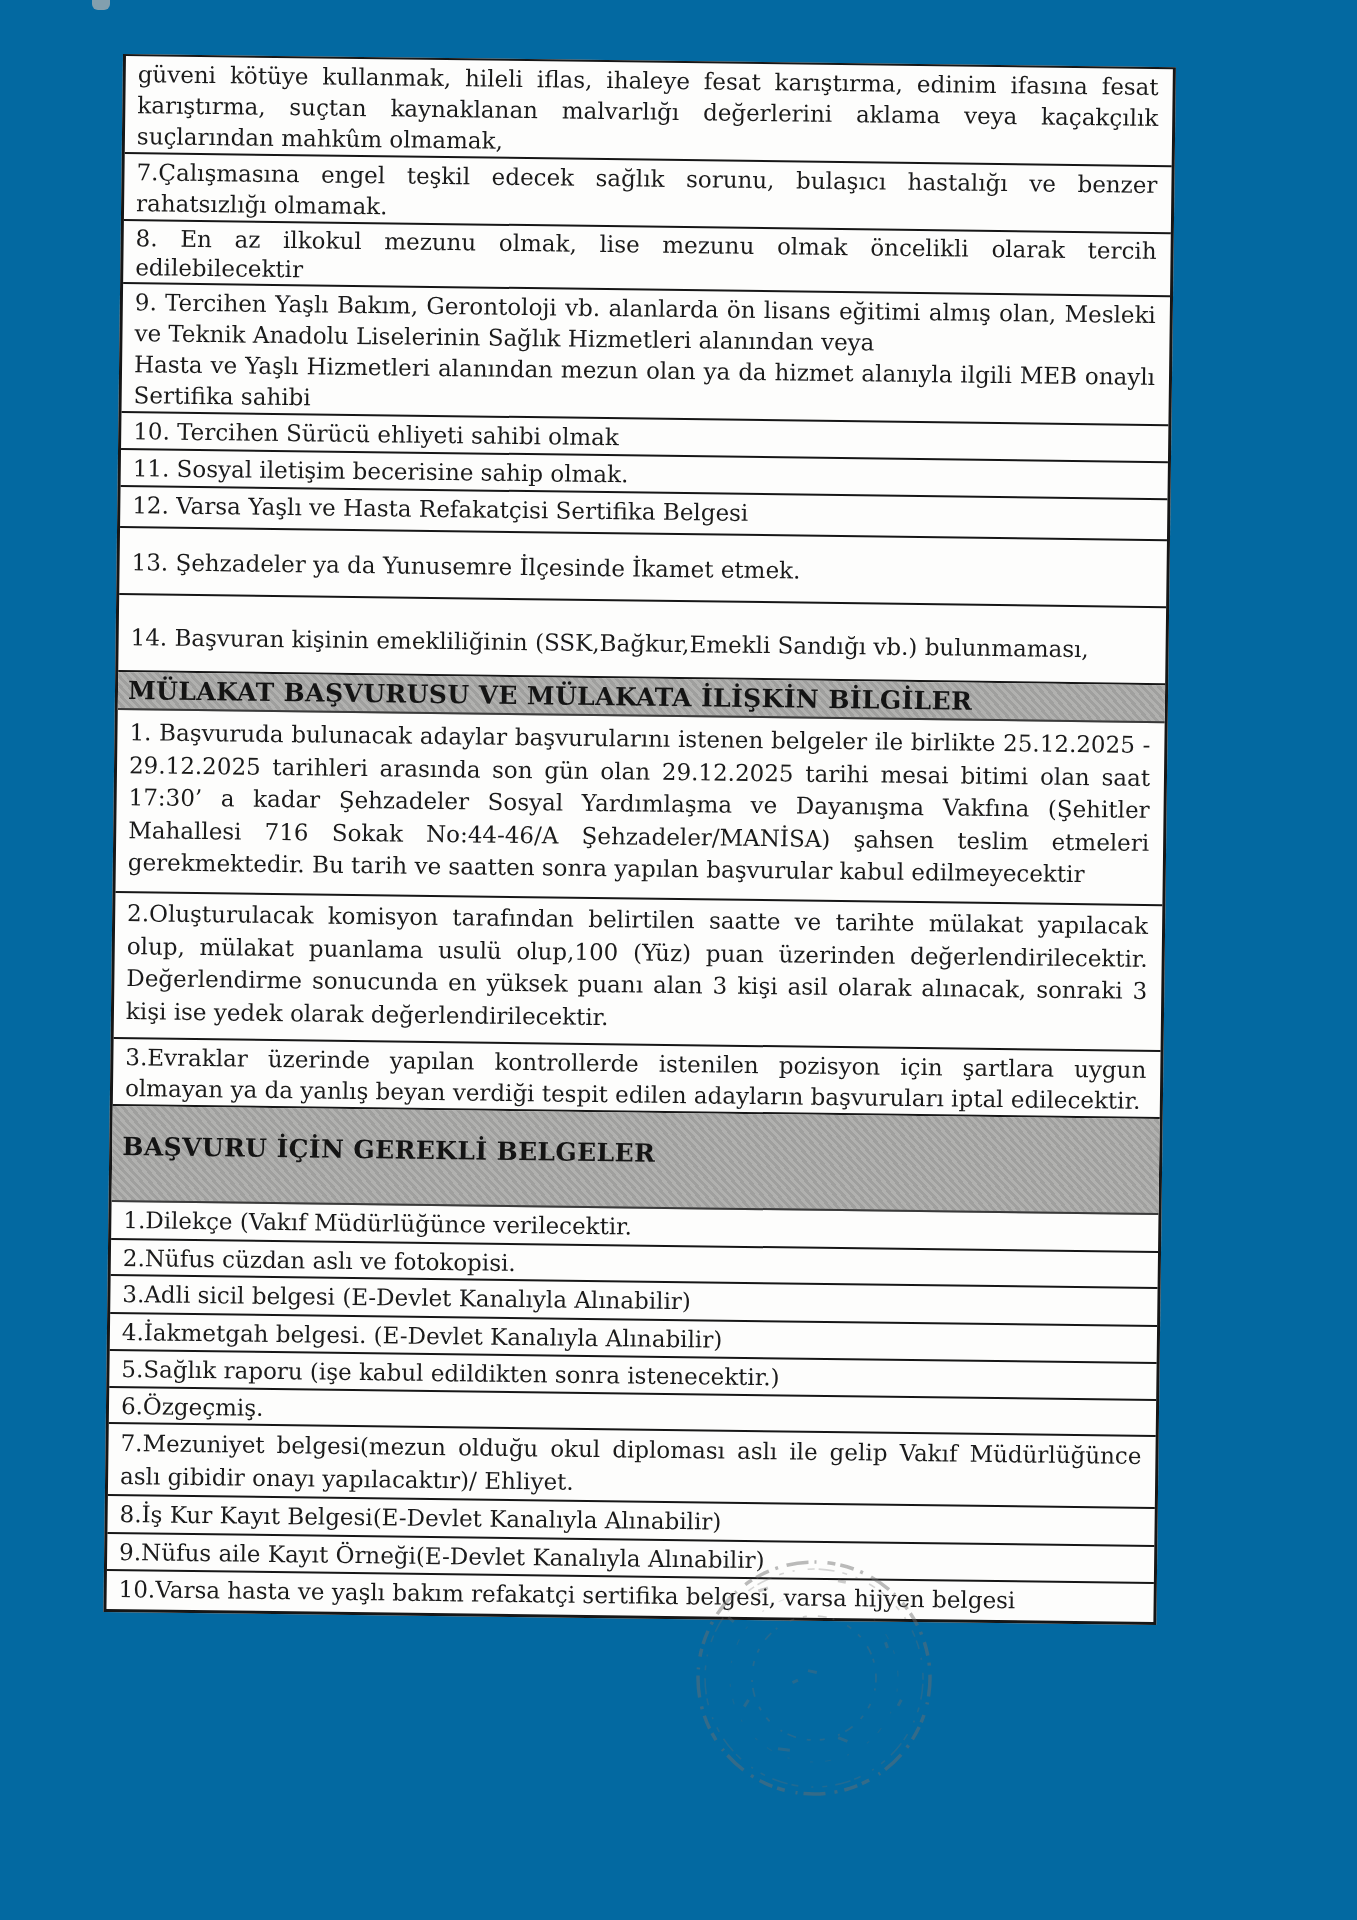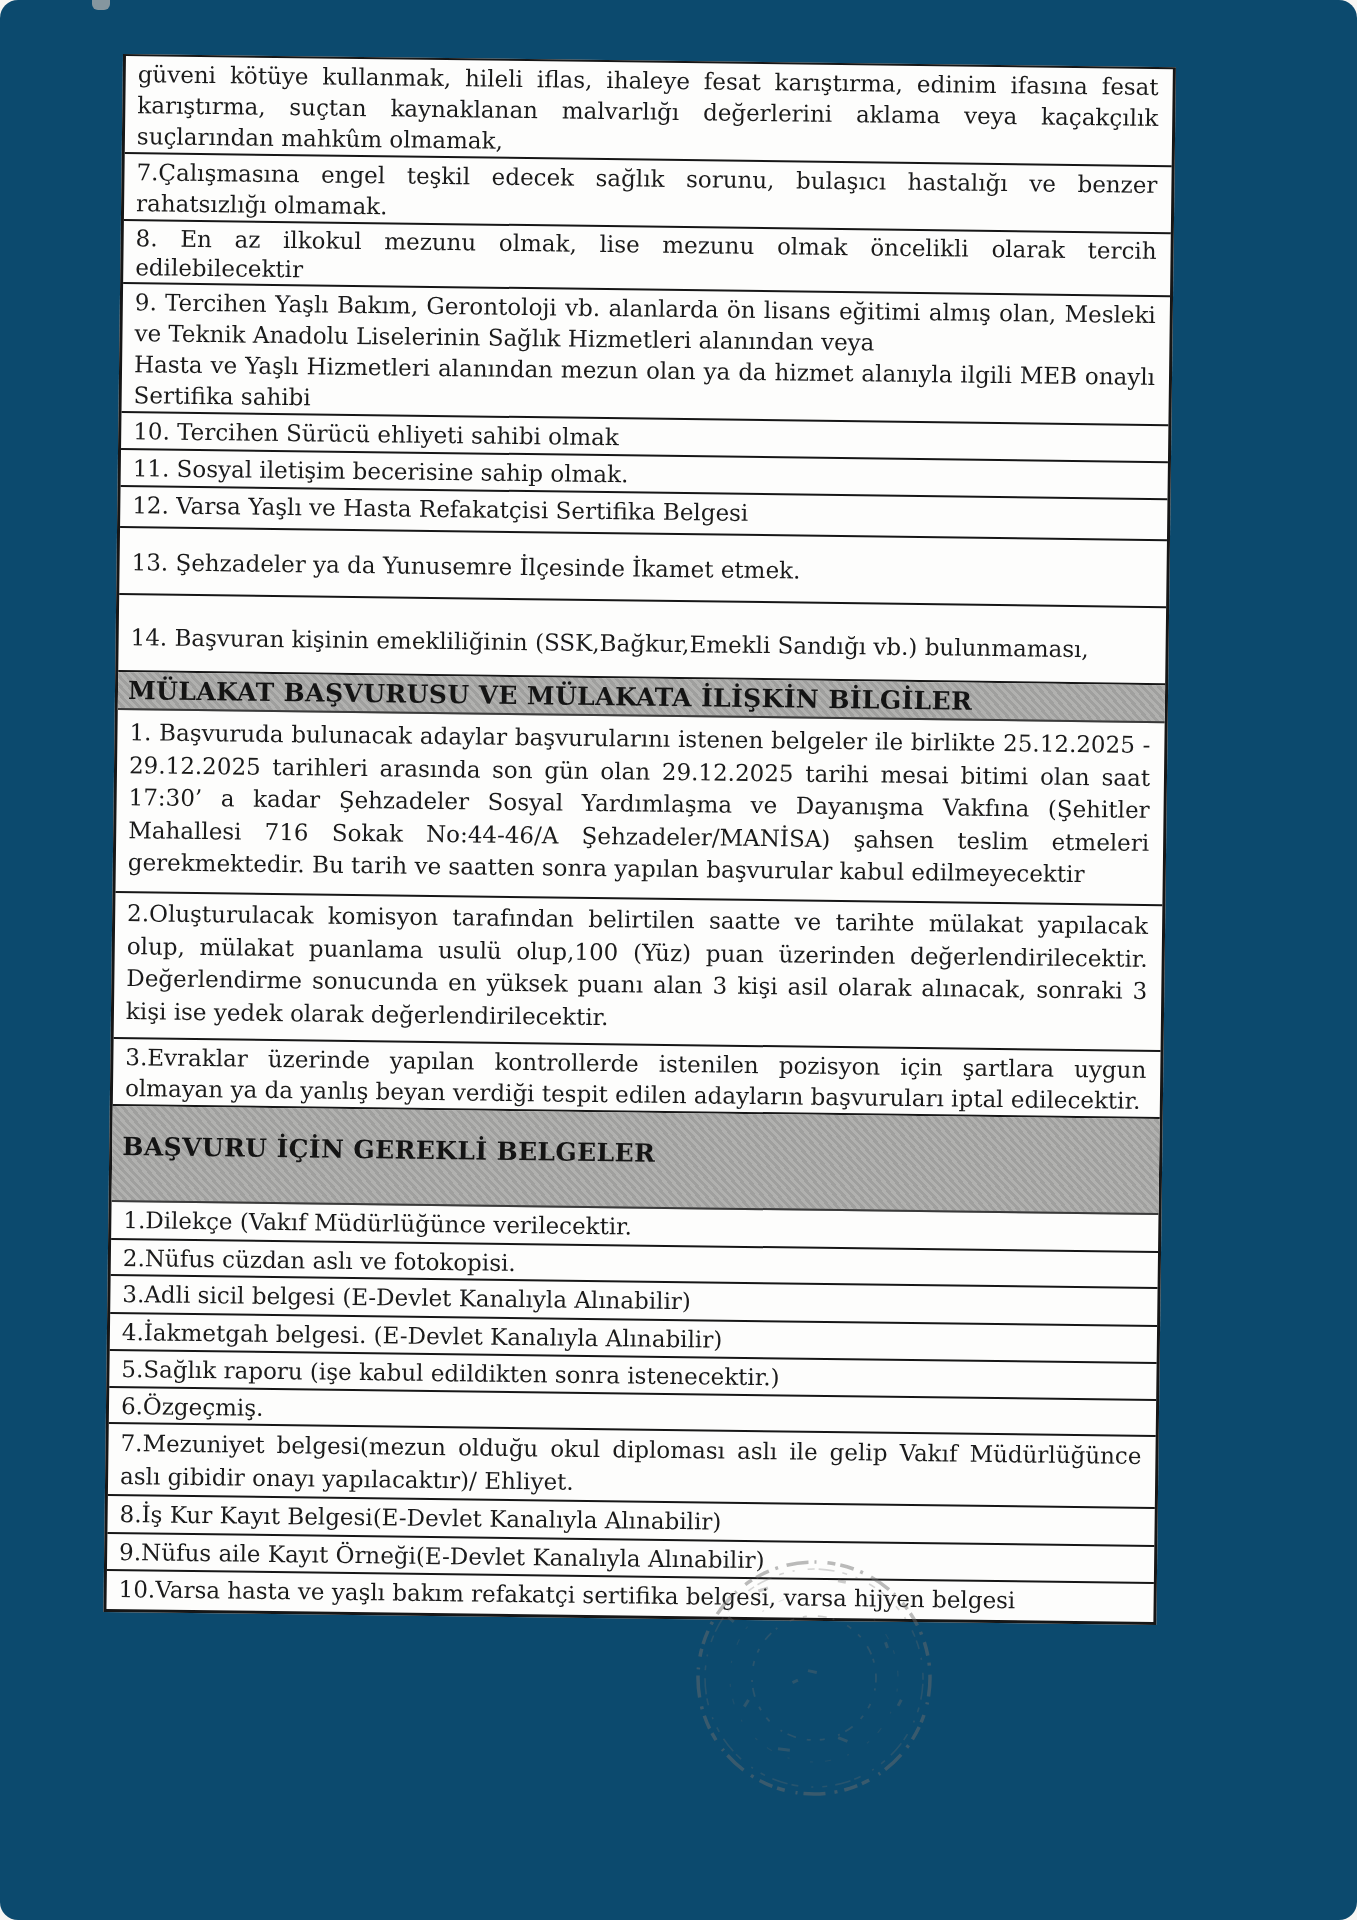--- a/index.html
+++ b/index.html
@@ -1,21 +1,21 @@
 <!DOCTYPE html>
 <html><head>
 <meta charset="utf-8">
 <style>
   html,body{margin:0;padding:0;}
   body{
     width:1357px;height:1920px;position:relative;overflow:hidden;
     background:#f7f6f3;
     font-family:"DejaVu Serif","Liberation Serif",serif;
   }
-  .sheet{position:absolute;inset:0;background:#0c4a6e;border-radius:18px;}
+  .sheet{position:absolute;inset:0;background:#0369a1;}
   .artifact{position:absolute;left:92px;top:0;width:18px;height:10px;background:#b9b7b4;opacity:.7;border-radius:0 0 6px 6px;}
   .table-wrap{
     position:absolute;left:123px;top:54px;width:1053px;
     transform:rotate(0.72deg);transform-origin:0 0;
     color:#1b1b1b;
   }
   .tbl{border:3px solid #161616;border-top-width:2px;background:#fdfdfc;}
   .row{
     box-sizing:border-box;border-bottom:2px solid #161616;
     padding:3px 14px 0 12px;font-size:23px;line-height:31px;

